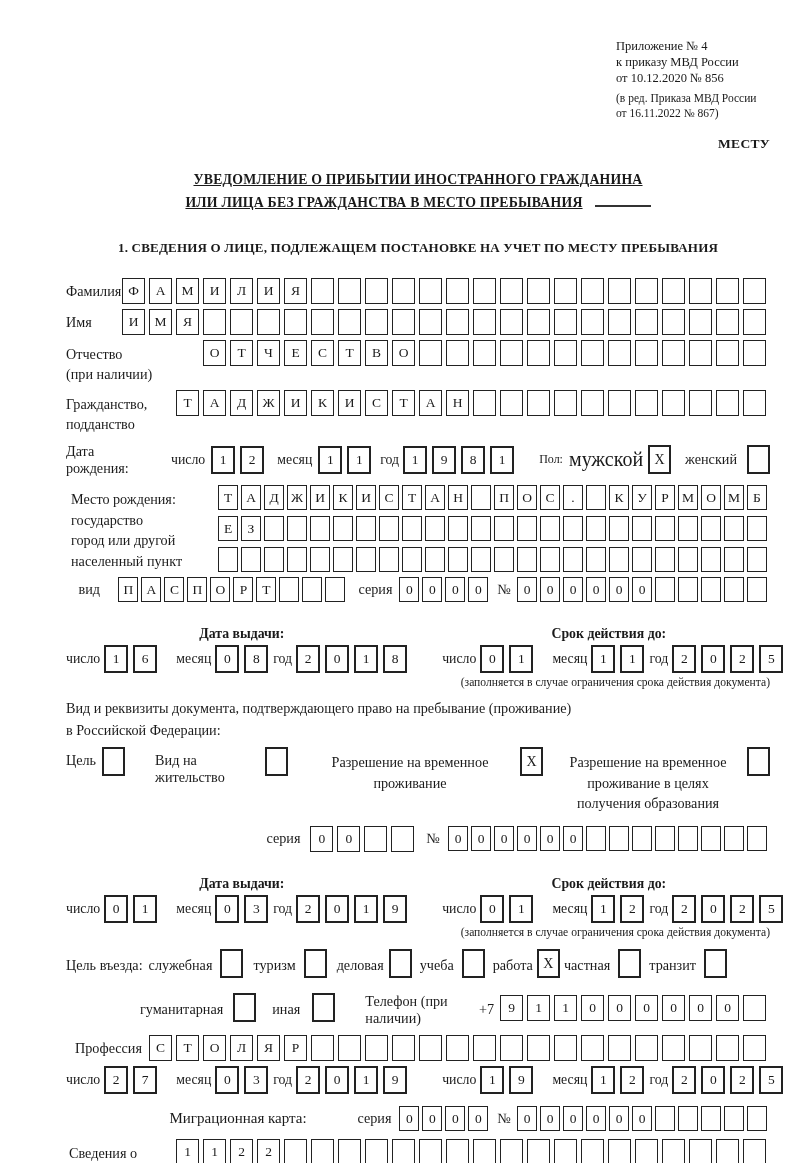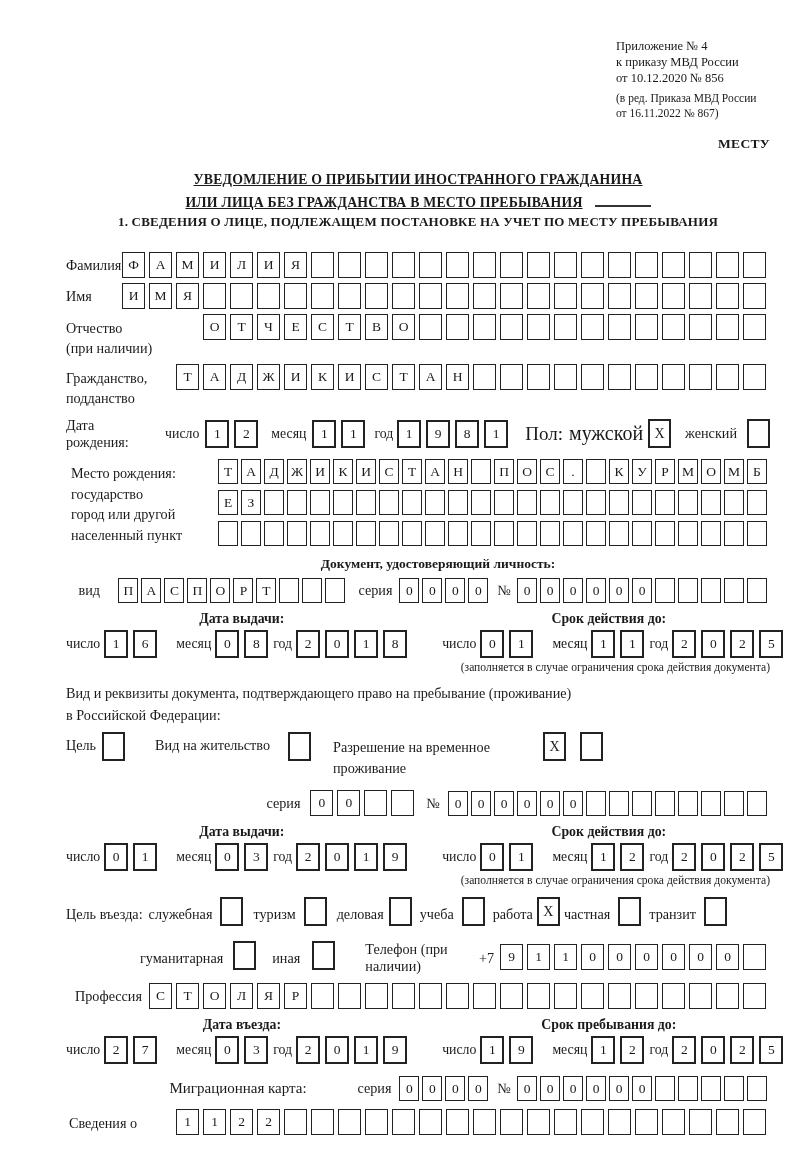--- a/index.html
+++ b/index.html
@@ -9,51 +9,51 @@
     font-family: "Liberation Serif", "DejaVu Serif", serif;
     color: #1a1a1a;
     padding: 38px 30px 20px 66px;
     overflow: hidden;
   }
   .appendix { margin-left: 550px; width: 200px; font-size: 12.5px; line-height: 1.28; }
   .appendix .edition { margin-top: 5px; font-size: 11.5px; }
   .forma { text-align: right; font-weight: bold; font-size: 13.5px; margin-top: 16px; letter-spacing: .3px; }
   .title { text-align: center; font-weight: bold; font-size: 13.8px; margin-top: 17px; line-height: 1.6; letter-spacing: .2px; text-decoration: underline; }
   .uline { display: inline-block; width: 56px; border-bottom: 2px solid #333; margin-left: 12px; height: 12px; }
-  .sect { text-align: center; font-weight: bold; font-size: 13px; margin-bottom: 22px; letter-spacing: .2px; }
+  .sect { text-align: center; font-weight: bold; font-size: 13px; margin-top: 26px; margin-bottom: 22px; letter-spacing: .2px; }
 
   .frow { display: flex; align-items: flex-start; margin-bottom: 5px; justify-content: flex-end; }
   .lbl { font-size: 14.2px; line-height: 1.3; padding-top: 4px; }
   .lbl2 { font-size: 14.2px; line-height: 1.45; padding-top: 4px; }
   .boxes { display: flex; flex-wrap: nowrap; }
   .boxcol { display: flex; flex-direction: column; gap: 6px; }
 
   .cell { display: inline-block; width: 23px; height: 26px; border: 1.6px solid #222;
           margin-right: 4px; text-align: center; font-size: 13.5px; line-height: 23px; flex: 0 0 auto; }
   .sm .cell, .cell.sm { width: 20px; height: 25px; margin-right: 3px; }
   .d .cell, .cell.d { width: 24px; height: 28px; border-width: 2px; margin-right: 5px; line-height: 24px; }
   .chk { display: inline-block; width: 23px; height: 29px; border: 2px solid #222;
          text-align: center; font-size: 14px; line-height: 25px; flex: 0 0 auto; }
 
   .dochead { text-align: center; font-weight: bold; font-size: 13.5px; margin: 10px 0 6px 40px; }
-  .dhead { display: flex; font-weight: bold; font-size: 13.8px; margin-top: 8px; }
+  .dhead { display: flex; font-weight: bold; font-size: 13.8px; margin-top: 24px; }
   .dhead .l { width: 360px; text-align: center; }
   .dhead .r { width: 330px; text-align: center; margin-left: 30px; }
   .drow { display: flex; align-items: center; margin-top: 3px; }
   .dgroup { display: flex; align-items: center; }
   .dgroup.left { width: 370px; }
   .dgroup .dl { font-size: 13.8px; margin-right: 4px; }
   .dgroup .gap { width: 14px; }
   .note { font-size: 11.6px; text-align: right; margin-top: 3px; }
 
   .intro { font-size: 14.2px; line-height: 1.55; margin-top: 8px; }
   .optrow { display: flex; align-items: flex-start; margin-top: 6px; }
   .opt { display: flex; align-items: flex-start; }
   .opt .olabel { font-size: 14.2px; padding-top: 5px; }
-  .opt .olabel.c { line-height: 1.45; }
+  .opt .olabel.c { text-align: center; line-height: 1.45; }
   .purp { display: flex; align-items: center; margin-top: 10px; }
   .purp .pl { font-size: 14.2px; padding-top: 5px; }
   .mt8 { margin-top: 8px; } .mt12 { margin-top: 12px; }
 </style>
 </head>
 <body>
 
 <div>
 
   <div class="appendix">
@@ -207,21 +207,21 @@
         <span class="cell">1</span>
         <span class="cell">1</span>
       </span>
     <span class="dl" style="font-size:13.8px;margin-left:4px;margin-right:4px">год</span>
     <span class="boxes d">
         <span class="cell">1</span>
         <span class="cell">9</span>
         <span class="cell">8</span>
         <span class="cell">1</span>
       </span>
-    <span class="dl" style="font-size:19px;margin-left:12px">Пол:</span>
+    <span class="dl" style="font-size:12px;margin-left:20px">Пол:</span>
     <span class="dl" style="font-size:20px;margin-left:6px;margin-right:5px">мужской</span>
     <span class="chk">X</span>
     <span class="dl" style="font-size:14.2px;margin-left:14px;margin-right:10px">женский</span>
     <span class="chk"></span>
   </div>
 
   <div class="frow mt8">
     <div class="lbl2" style="width:147px">
       <div>Место рождения:</div>
       <div>государство</div>
@@ -303,21 +303,20 @@
           <span class="cell"></span>
           <span class="cell"></span>
           <span class="cell"></span>
           <span class="cell"></span>
           <span class="cell"></span>
           <span class="cell"></span>
         </div>
     </div>
   </div>
 
-  <div class="dochead">Документ, удостоверяющий личность:</div>
   <div class="frow" style="align-items:center">
     <span class="dl" style="font-size:14.2px;width:40px">вид</span>
     <span class="boxes sm">
         <span class="cell">П</span>
         <span class="cell">А</span>
         <span class="cell">С</span>
         <span class="cell">П</span>
         <span class="cell">О</span>
         <span class="cell">Р</span>
         <span class="cell">Т</span>
@@ -407,20 +406,21 @@
     </div>
     <div class="opt" style="margin-left:30px">
       <span class="olabel" style="margin-right:18px">Вид на жительство</span>
       <span class="chk"></span>
     </div>
     <div class="opt" style="margin-left:22px">
       <span class="olabel c" style="width:200px;margin-right:10px">Разрешение на временное проживание</span>
       <span class="chk">X</span>
     </div>
     <div class="opt" style="margin-left:14px">
+      <span class="olabel c" style="width:182px;margin-right:8px">Разрешение на временное проживание в целях получения образования</span>
       <span class="chk"></span>
     </div>
   </div>
 
   <div class="frow mt12" style="align-items:center">
     <span class="dl" style="font-size:14.2px;width:44px">серия</span>
     <span class="boxes">
         <span class="cell">0</span>
         <span class="cell">0</span>
         <span class="cell"></span>
@@ -553,24 +553,20 @@
         <span class="cell"></span>
         <span class="cell"></span>
         <span class="cell"></span>
         <span class="cell"></span>
         <span class="cell"></span>
         <span class="cell"></span>
         <span class="cell"></span>
       </div>
   </div>
 
-  <div class="dhead">
-    <div class="l">Дата въезда:</div>
-    <div class="r">Срок пребывания до:</div>
-  </div>
   <div class="drow">
     <div class="dgroup left">
       <span class="dl">число</span>
       <span class="boxes d">
           <span class="cell">2</span>
           <span class="cell">7</span>
         </span>
       <span class="gap"></span>
       <span class="dl">месяц</span>
       <span class="boxes d">

